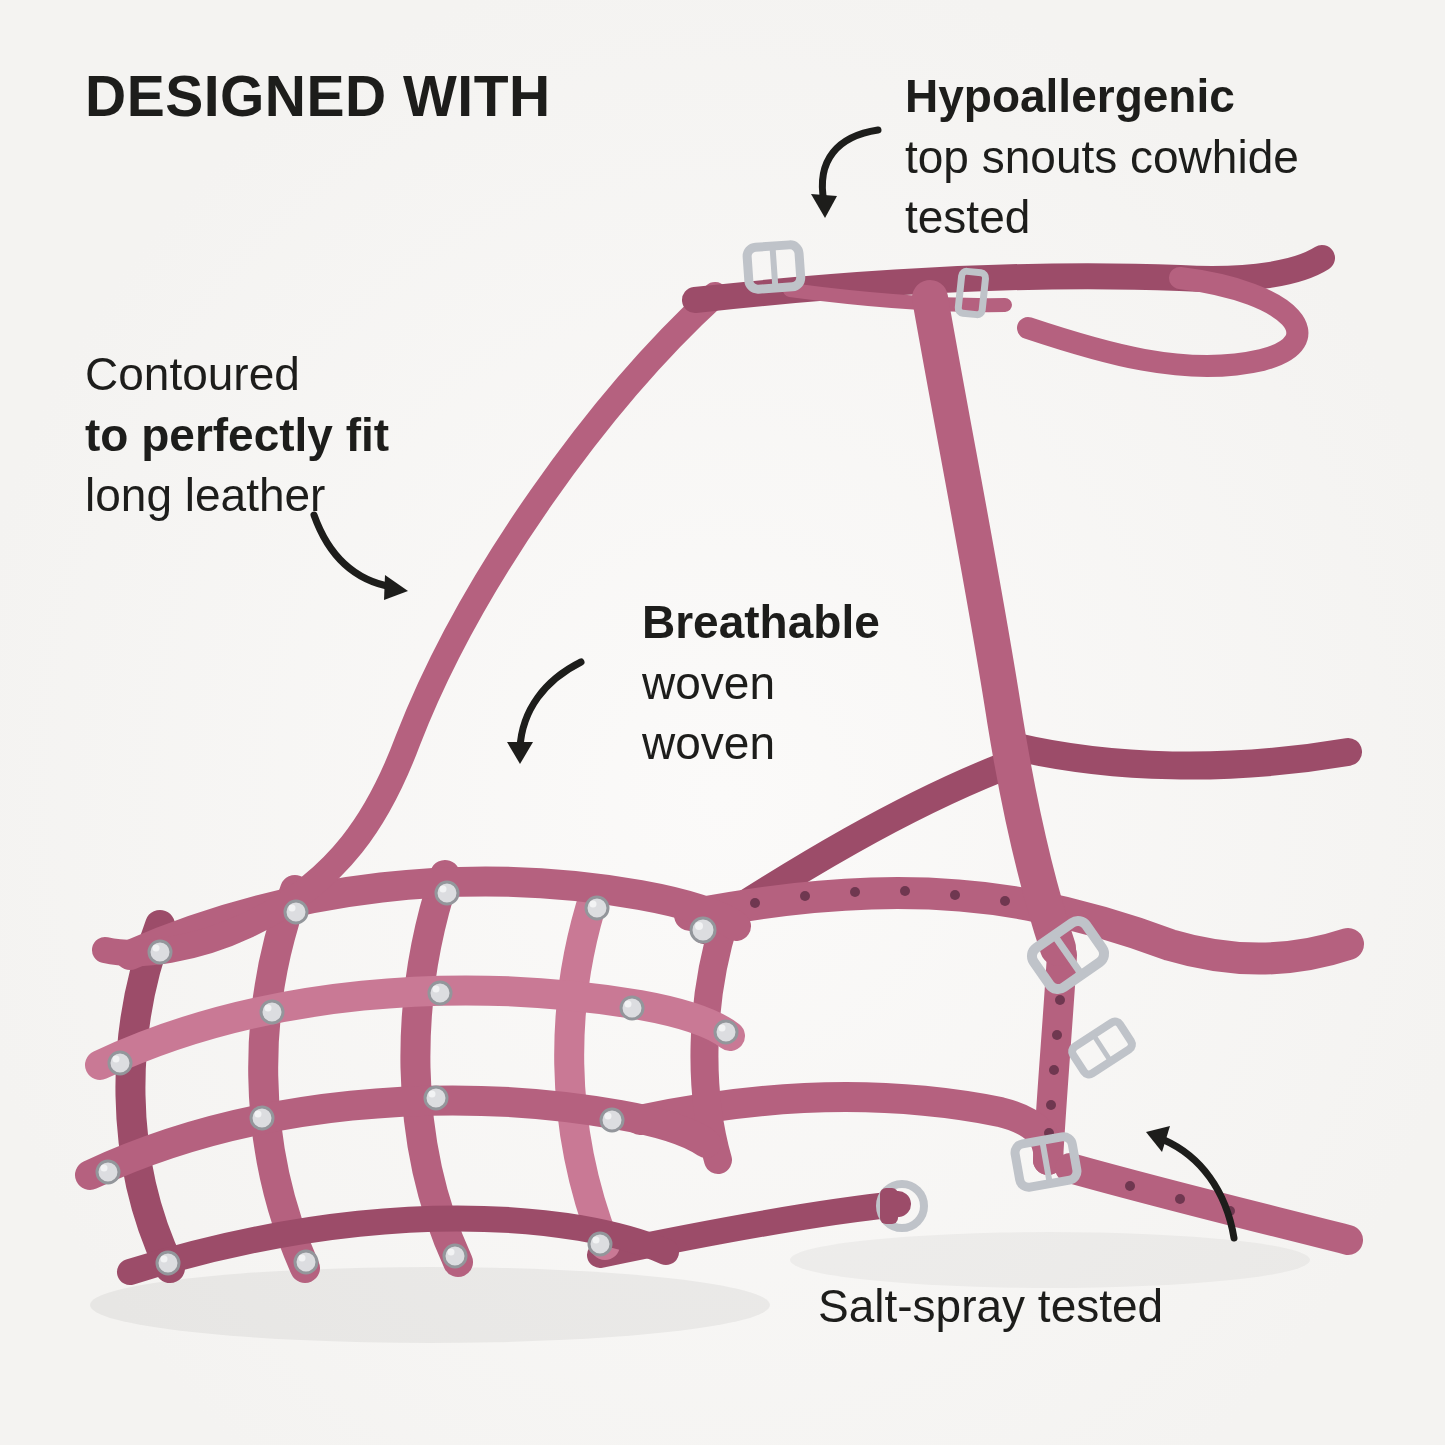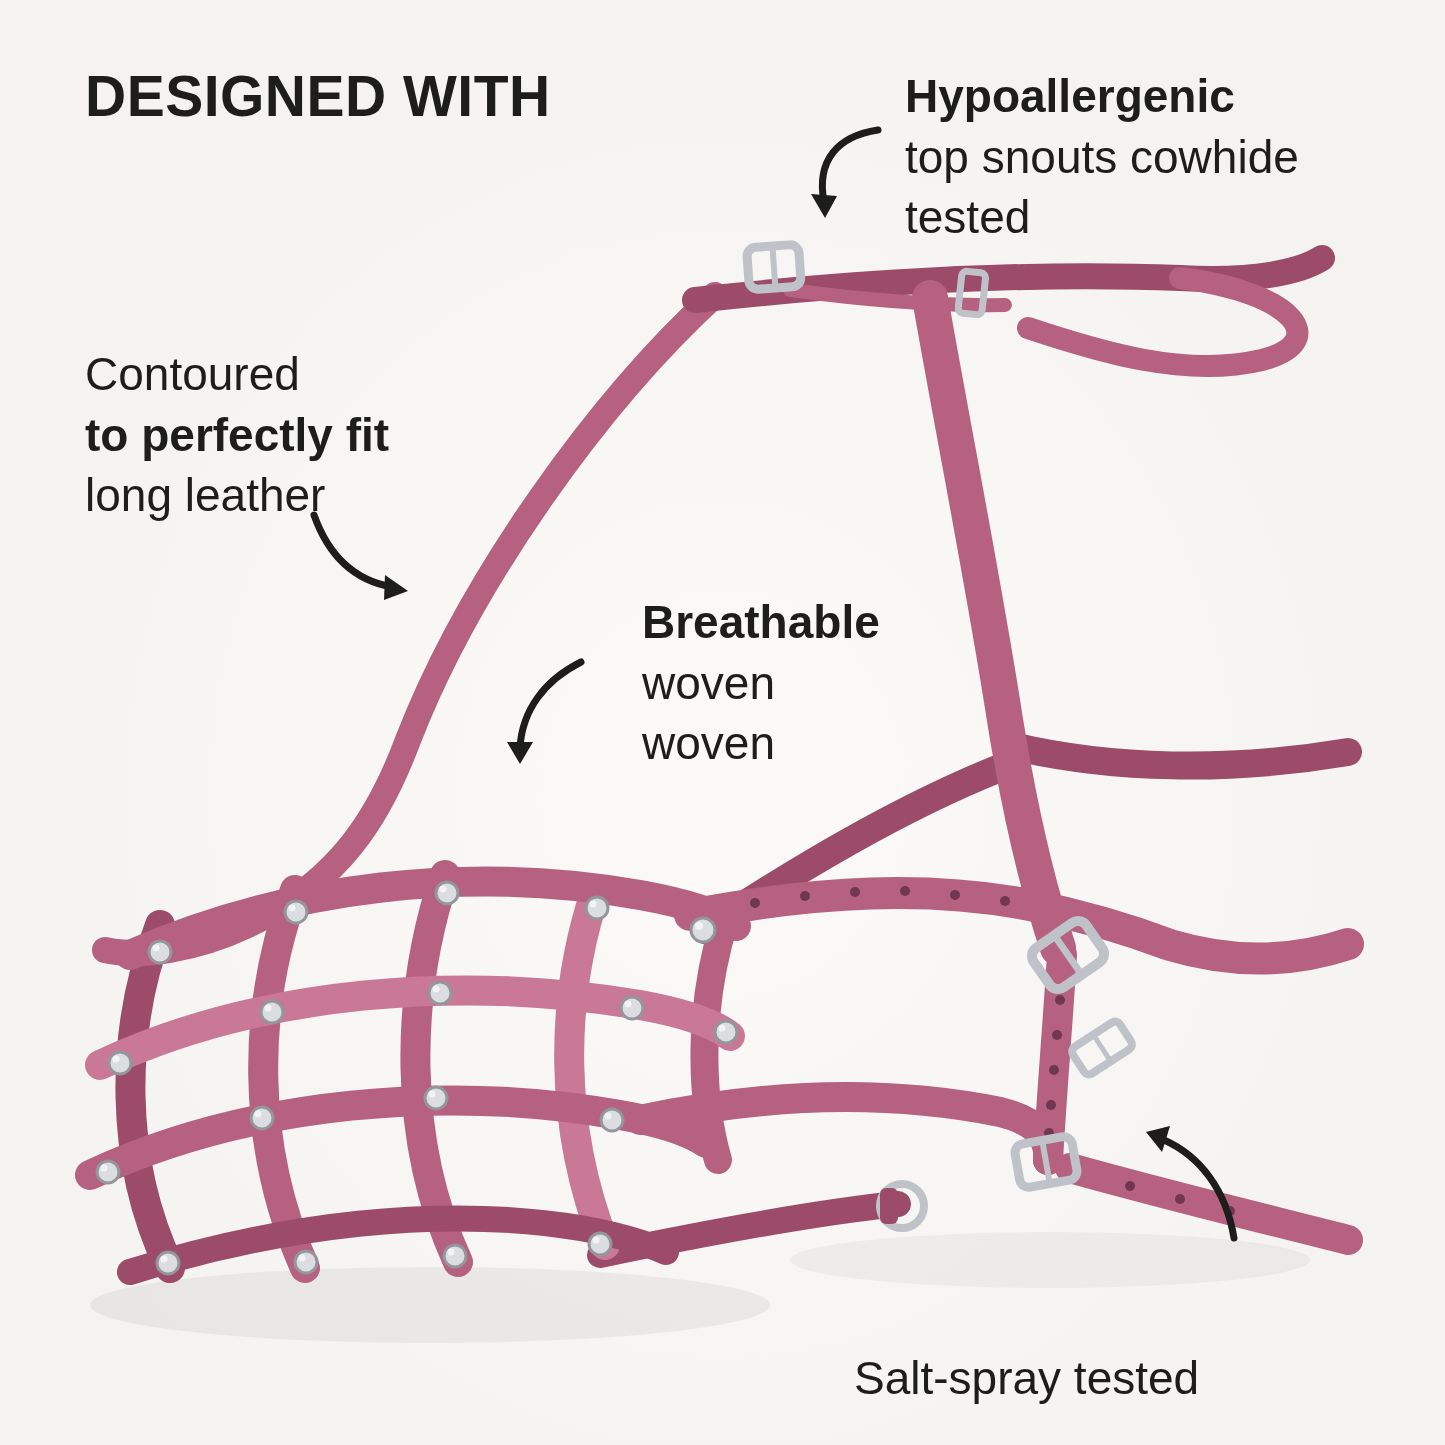--- a/index.html
+++ b/index.html
@@ -22,21 +22,21 @@
   }
   .page{position:relative;width:1445px;height:1445px;
     background:radial-gradient(ellipse at 50% 55%, #fbfaf9 0%, var(--bg) 75%);}
   .abs{position:absolute;}
   .headline{left:85px;top:62px;font-size:57px;font-weight:700;line-height:1.22;letter-spacing:.5px;}
   .callout{font-size:46px;line-height:1.32;font-weight:400;}
   .callout .b{font-weight:700;}
   .hypo{left:905px;top:66px;}
   .contoured{left:85px;top:344px;}
   .breathable{left:612px;top:592px;margin-left:30px;}
-  .salt{left:818px;top:1348px;margin-left:36px;}
+  .salt{left:818px;top:1276px;}
   .product-svg{left:0;top:0;width:1445px;height:1445px;}
   .arrow-svg{overflow:visible;}
   .arrow-path{fill:none;stroke:var(--text);stroke-width:7;stroke-linecap:round;}
   .arrow-head{fill:var(--text);stroke:none;}
   .strap{fill:none;stroke:var(--strap);stroke-linecap:round;}
   .strapD{fill:none;stroke:var(--strap-dark);stroke-linecap:round;}
   .strapL{fill:none;stroke:var(--strap-light);stroke-linecap:round;}
   .metal-line{fill:none;stroke:var(--metal);stroke-linecap:round;}
   .metal-frame{fill:none;stroke:var(--metal);stroke-linejoin:round;}
   .rivet{fill:#dcdde0;stroke:#93969b;stroke-width:3;}

